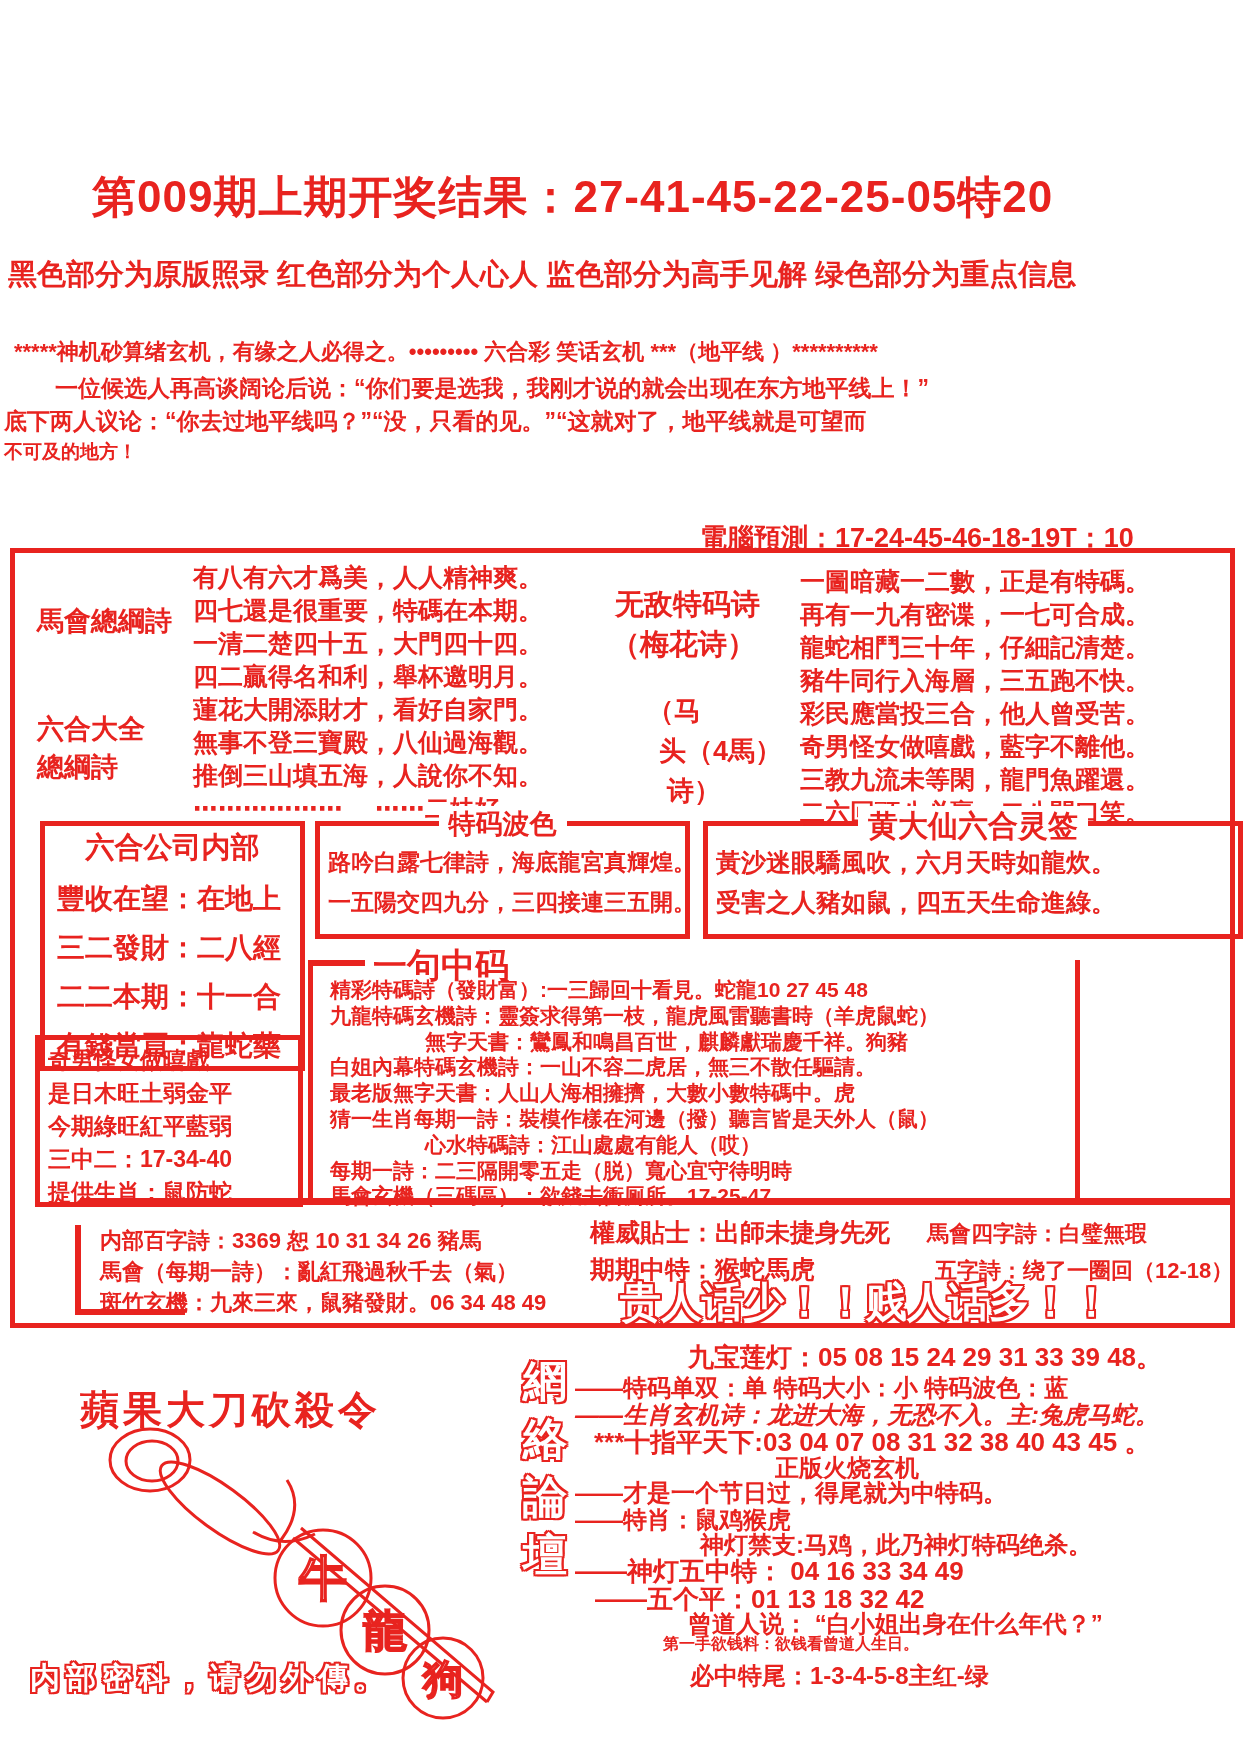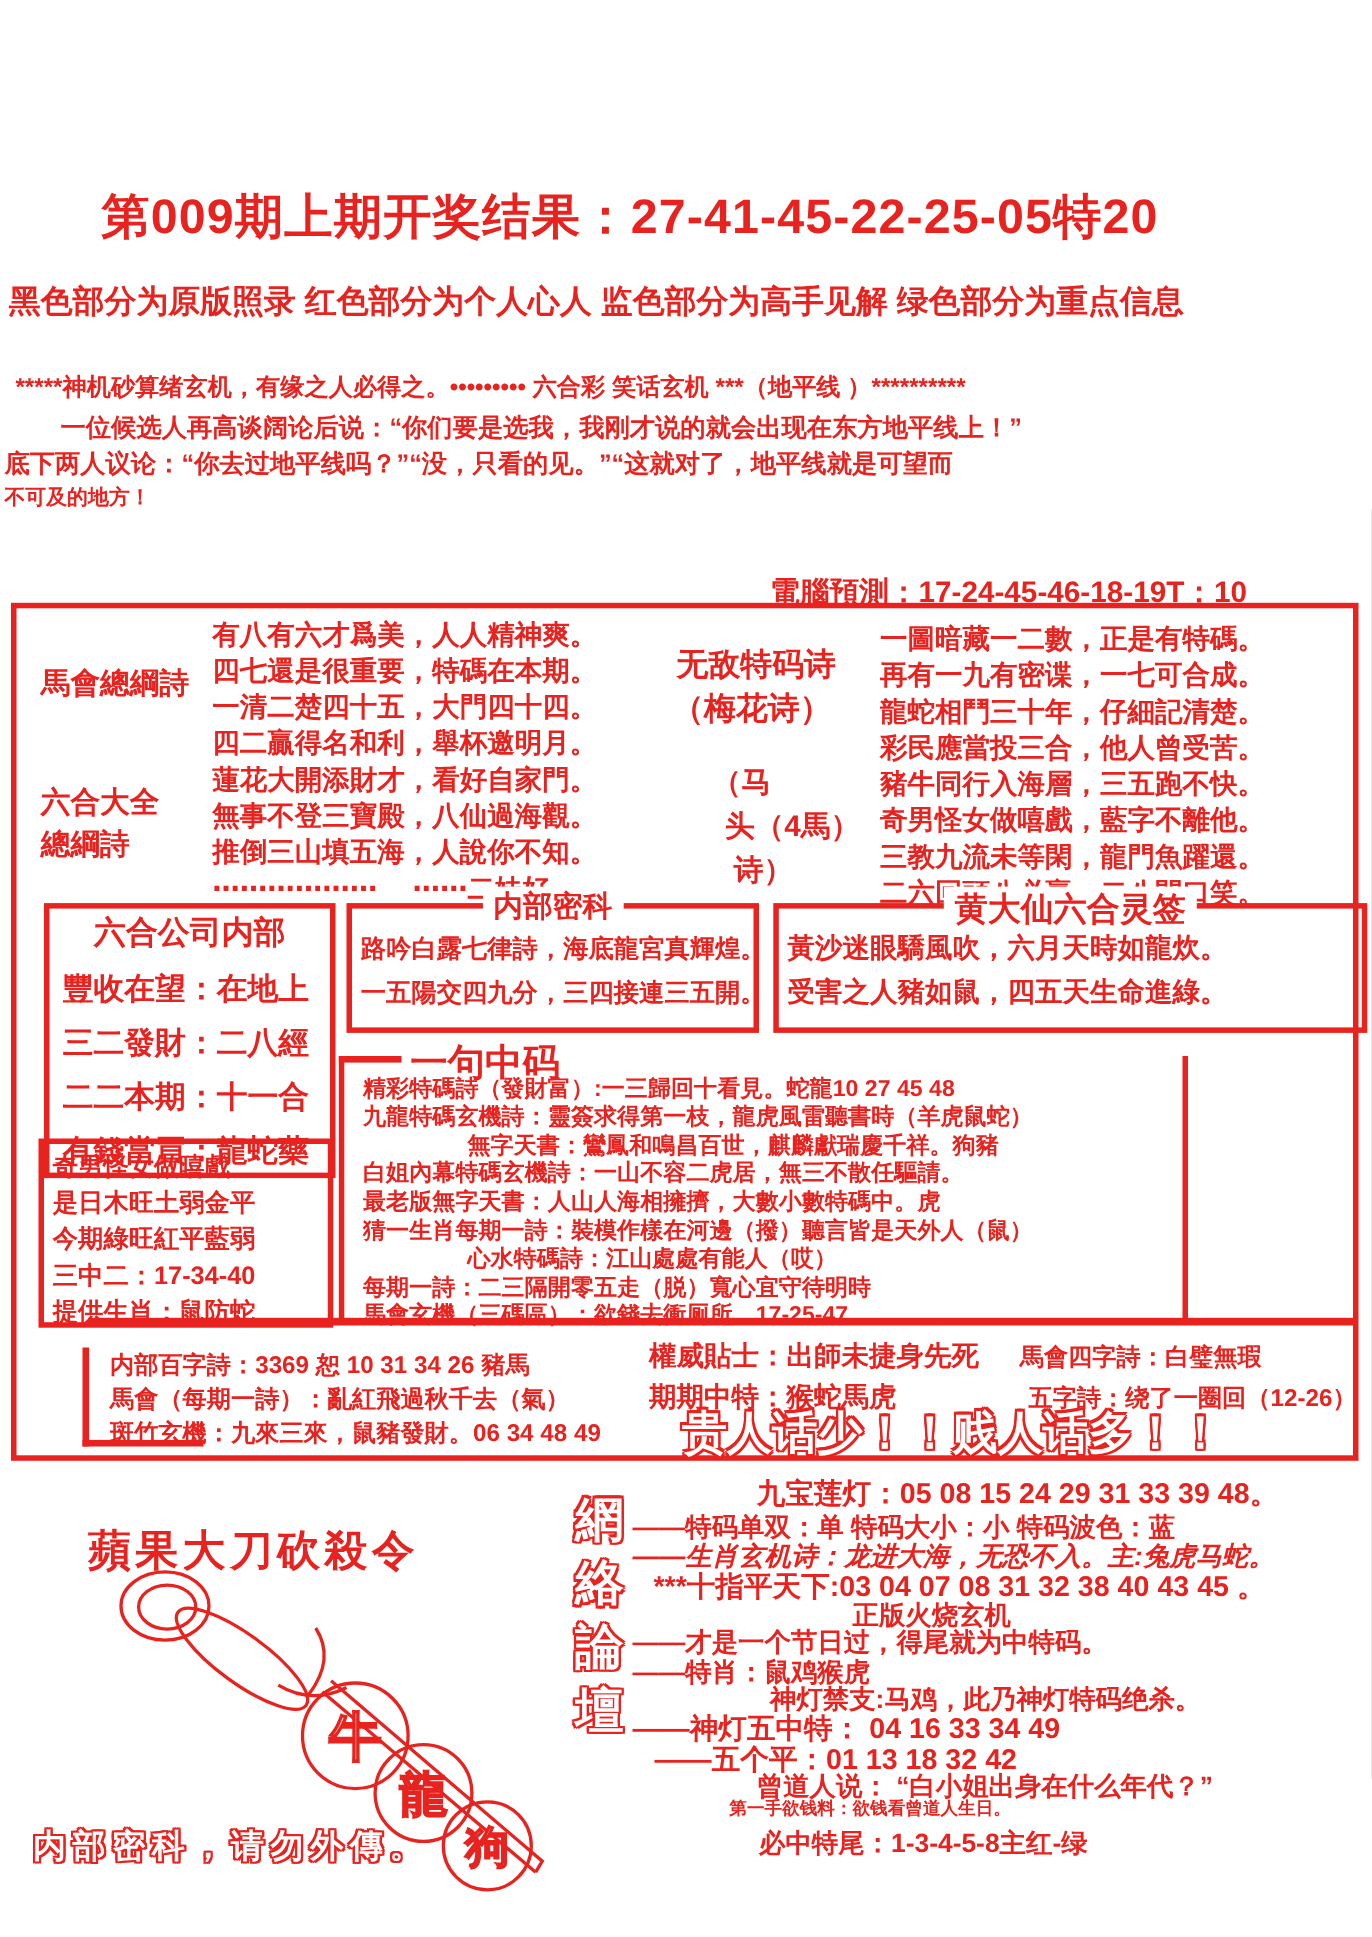--- a/index.html
+++ b/index.html
@@ -60,39 +60,39 @@
     <div class="abs" style="left:600px; top:32px; font-size:29px;">无敌特码诗</div>
     <div class="abs" style="left:596px; top:72px; font-size:29px;">（梅花诗）</div>
     <div class="abs" style="left:632px; top:140px; font-size:27px;">（马</div>
     <div class="abs" style="left:644px; top:180px; font-size:27px;">头（4馬）</div>
     <div class="abs" style="left:652px; top:220px; font-size:27px;">诗）</div>
 
     <div class="abs poem" style="left:785px; top:12px; font-size:25px; line-height:33px;">
       <div>一圖暗藏一二數，正是有特碼。</div>
       <div>再有一九有密谍，一七可合成。</div>
       <div>龍蛇相鬥三十年，仔細記清楚。</div>
+      <div>豬牛同行入海層，三五跑不快。</div>
       <div>彩民應當投三合，他人曾受苦。</div>
-      <div>豬牛同行入海層，三五跑不快。</div>
       <div>奇男怪女做嘻戲，藍字不離他。</div>
       <div>三教九流未等閑，龍門魚躍還。</div>
       <div>二六回頭八必贏，二八開口笑。</div>
     </div>
 
     <div class="box" style="left:25px; top:268px; width:265px; height:250px;">
       <div class="abs" style="left:50%; transform:translateX(-50%); top:2px; font-size:29px;">六合公司内部</div>
       <div class="abs poem" style="left:12px; top:48px; font-size:28px; line-height:49px;">
         <div>豐收在望：在地上</div>
         <div>三二發財：二八經</div>
         <div>二二本期：十一合</div>
         <div>有錢當買：龍蛇藥</div>
       </div>
     </div>
 
     <div class="box" style="left:300px; top:268px; width:375px; height:118px;">
-      <div class="boxtitle" style="font-size:27px;">内部密科</div>
+      <div class="boxtitle" style="font-size:27px;">特码波色</div>
       <div class="abs poem" style="left:8px; top:16px; font-size:23px; line-height:40px;">
         <div>路吟白露七律詩，海底龍宮真輝煌。</div>
         <div>一五陽交四九分，三四接連三五開。</div>
       </div>
     </div>
 
     <div class="box" style="left:688px; top:268px; width:540px; height:118px;">
       <div class="boxtitle" style="font-size:30px;">黄大仙六合灵签</div>
       <div class="abs poem" style="left:8px; top:16px; font-size:25px; line-height:40px;">
         <div>黃沙迷眼驕風吹，六月天時如龍炊。</div>
@@ -132,21 +132,21 @@
 
     <div class="abs poem" style="left:85px; top:672px; font-size:22px; line-height:31px;">
       <div>内部百字詩：3369  恕  10 31 34 26   豬馬</div>
       <div>馬會（每期一詩）：亂紅飛過秋千去（氣）</div>
       <div>斑竹玄機：九來三來，鼠豬發財。06 34 48 49</div>
     </div>
 
     <div class="abs" style="left:575px; top:663px; font-size:25px;">權威貼士：出師未捷身先死</div>
     <div class="abs" style="left:912px; top:666px; font-size:22px;text-align:center;">馬會四字詩：白璧無瑕</div>
     <div class="abs" style="left:575px; top:700px; font-size:25px;">期期中特：猴蛇馬虎</div>
-    <div class="abs" style="left:920px; top:703px; font-size:22px;">五字詩：绕了一圈回（12-26）</div>
+    <div class="abs" style="left:920px; top:703px; font-size:22px;">五字詩：绕了一圈回（12-18）</div>
     <div class="abs outline" style="left:605px; top:722px; font-size:41px; font-weight:700;">贵人话少！！贱人话多！！</div>
   </div>
 
   <div class="abs" style="left:80px; top:1383px; font-size:39px; letter-spacing:4px;">蘋果大刀砍殺令</div>
 
   <svg class="abs" style="left:55px; top:1420px;" width="460" height="300" viewBox="0 0 460 300" fill="none" stroke="#e8231f" stroke-width="3">
     <ellipse cx="95" cy="40" rx="40" ry="31"></ellipse>
     <ellipse cx="97" cy="41" rx="26" ry="20"></ellipse>
     <ellipse cx="165" cy="88" rx="72" ry="22" transform="rotate(36 165 88)"></ellipse>
     <path d="M232 60 q18 28 -6 60 M198 112 q30 18 62 2"></path>

